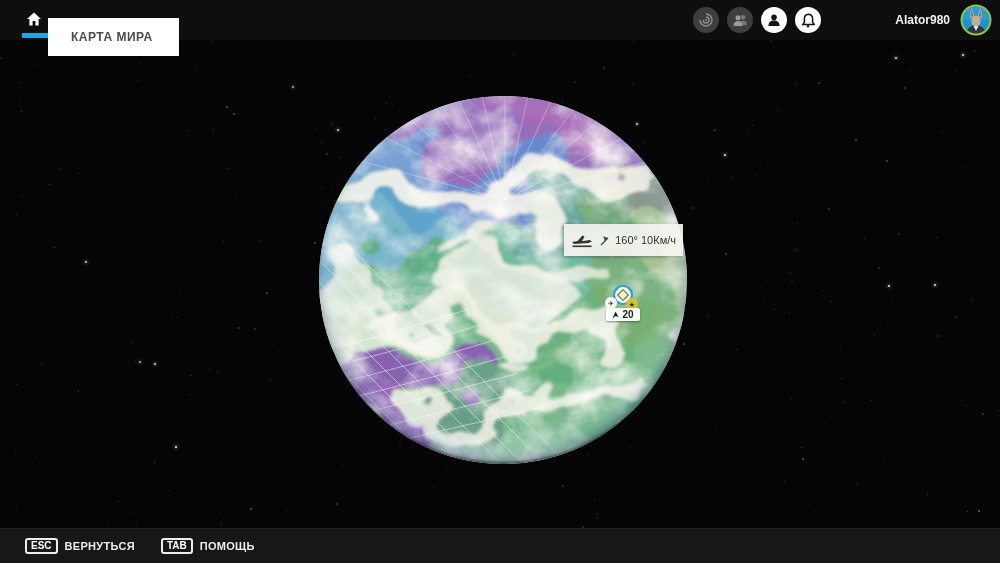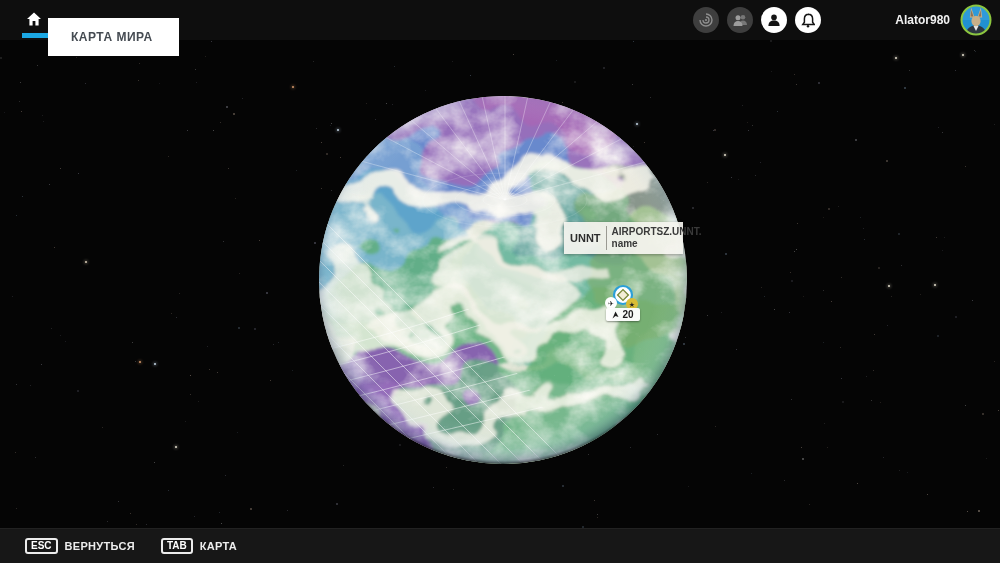--- a/index.html
+++ b/index.html
@@ -477,25 +477,31 @@
     <div class="mini-badge mini-plane">✈</div>
     <div class="mini-badge mini-star">★</div>
     <div class="count-box">
       <svg width="7" height="8" viewBox="0 0 7 8">
           <polygon points="0.5,7.5 3.5,0.5 6.5,6 3.5,5" fill="#1c1c1c"></polygon>
         </svg>
       <span>20</span>
     </div>
 
     <div class="tooltip">
-      <div class="tt-section tt-head">
-        <div class="tt-code">UNNT</div>
-        <div class="tt-name">
-          <div>AIRPORTSZ.UNNT.</div>
-          <div>name</div>
+      <div class="tt-section tt-wind">
+        <svg width="24" height="15" viewBox="0 0 24 15">
+          <polygon points="1,9 6.5,8 11.5,2.5 13.5,3.5 11,8.3 18.5,7 21,8.2 17.5,10 3,11" fill="#333"></polygon>
+          <rect x="1.5" y="12.5" width="19" height="1.6" fill="#333"></rect>
+        </svg>
+        <div class="wind-right">
+          <svg width="12" height="11" viewBox="0 0 12 11">
+            <path d="M2,10 L9,3" stroke="#444" stroke-width="1.3" fill="none"></path>
+            <polygon points="9,3 4.2,1.2 5.8,5.8" fill="#444"></polygon>
+          </svg>
+          <span class="tt-wind-text">160° 10Км/ч</span>
         </div>
       </div>
     </div>
   </div>
 
   <div class="topbar">
     <div class="home-tab">
       <svg width="16" height="14" viewBox="0 0 16 14">
         <path d="M8,0.5 L15,7 H12.6 V13.5 H9.4 V9 H6.6 V13.5 H3.4 V7 H1 Z" fill="#ffffff"></path>
       </svg>
@@ -559,17 +565,17 @@
     </div>
   </div>
 
   <div class="footer">
     <div class="hint">
       <span class="keycap">ESC</span>
       <span class="hint-label">ВЕРНУТЬСЯ</span>
     </div>
     <div class="hint">
       <span class="keycap">TAB</span>
-      <span class="hint-label">КАРТА</span>
+      <span class="hint-label">ПОМОЩЬ</span>
     </div>
   </div>
 
 </div>
 
 </body></html>

